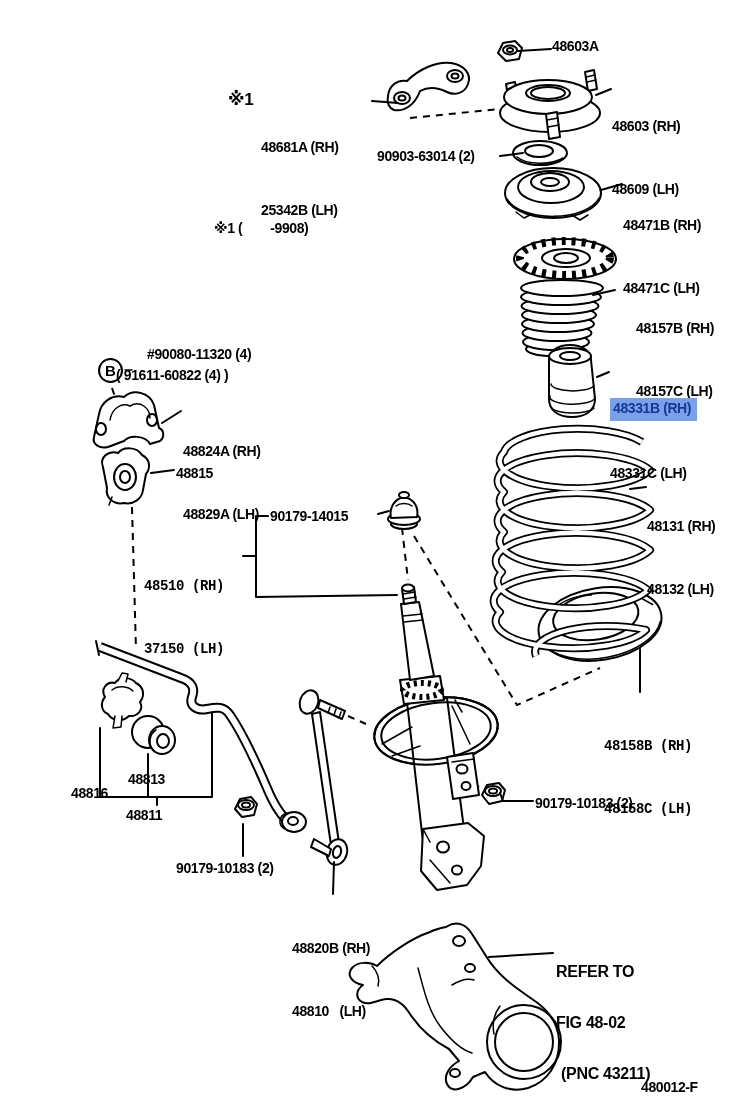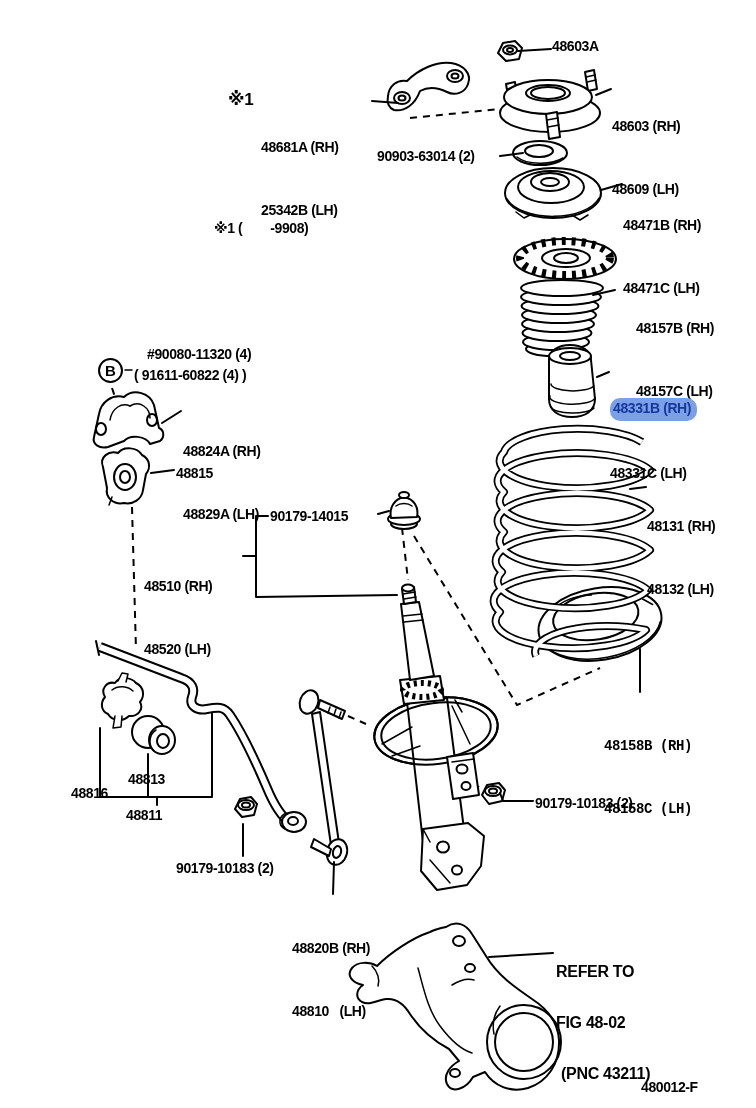--- a/index.html
+++ b/index.html
@@ -14,21 +14,21 @@
   #art .knurl{stroke-width:6;stroke-dasharray:3 4;stroke-linecap:butt;}
   #art .tubeB{stroke-width:10;stroke-linecap:butt;}
   #art .tubeW{stroke:#fff;stroke-width:6;stroke-linecap:butt;}
   #art .coilB{stroke-width:8;stroke-linecap:butt;}
   #art .coilW{stroke:#fff;stroke-width:4.5;stroke-linecap:butt;}
   #art .thin{stroke-width:1.5;}
   .lbl{position:absolute;font-weight:bold;font-size:14px;line-height:21px;
        letter-spacing:-0.4px;white-space:pre;color:#000;}
   .sm{font-size:16px;line-height:17px;letter-spacing:-0.3px;}
   .ref{font-size:17px;}
-  .hl1{display:inline-block;padding:0 6px 2px 3px;border-radius:10px;}
+  .hl1{display:inline-block;padding:0 6px 2px 3px;}
   .ind{padding-left:5px;}
   #badgeB{position:absolute;left:98px;top:358px;width:21px;height:21px;border:2.5px solid #000;
        border-radius:50%;text-align:center;font-weight:bold;font-size:15px;line-height:21px;}
 </style>
 </head>
 <body>
 
 <svg id="art" width="756" height="1108" viewBox="0 0 756 1108">
 
   <g>
@@ -281,35 +281,35 @@
   <div>48157B (RH)</div>
   <div>48157C (LH)</div>
 </div>
 
 <div class="lbl" style="left:610px;top:356px;">
   <div><span class="hl1" style="background: rgb(123, 160, 232); color: rgb(22, 56, 154);">48331B (RH)</span></div>
   <div style="margin-left:0;">48331C (LH)</div>
 </div>
 
 <div class="lbl" style="left:147px;top:344px;">#90080-11320 (4)</div>
-<div class="lbl" style="left:134px;top:365px;">( 91611-60822 (4) )</div>
+<div class="lbl" style="left:116px;top:365px;">( 91611-60822 (4) )</div>
 <div id="badgeB">B</div>
 
 <div class="lbl" style="left:183px;top:399px;">
   <div>48824A (RH)</div>
   <div>48829A (LH)</div>
 </div>
 
 <div class="lbl" style="left:176px;top:463px;">48815</div>
 
 <div class="lbl" style="left:270px;top:506px;">90179-14015</div>
 
-<div class="lbl" style="left:144px;top:534px;">
+<div class="lbl" style="left:144px;top:534px;font-family:Liberation Mono, monospace;">
   <div>48510 (RH)</div>
-  <div>48520 (LH)</div>
+  <div>37150 (LH)</div>
 </div>
 
 <div class="lbl" style="left:647px;top:474px;">
   <div>48131 (RH)</div>
   <div>48132 (LH)</div>
 </div>
 
 <div class="lbl" style="left:604px;top:694px;font-family:Liberation Mono, monospace;">
   <div>48158B (RH)</div>
   <div>48158C (LH)</div>

